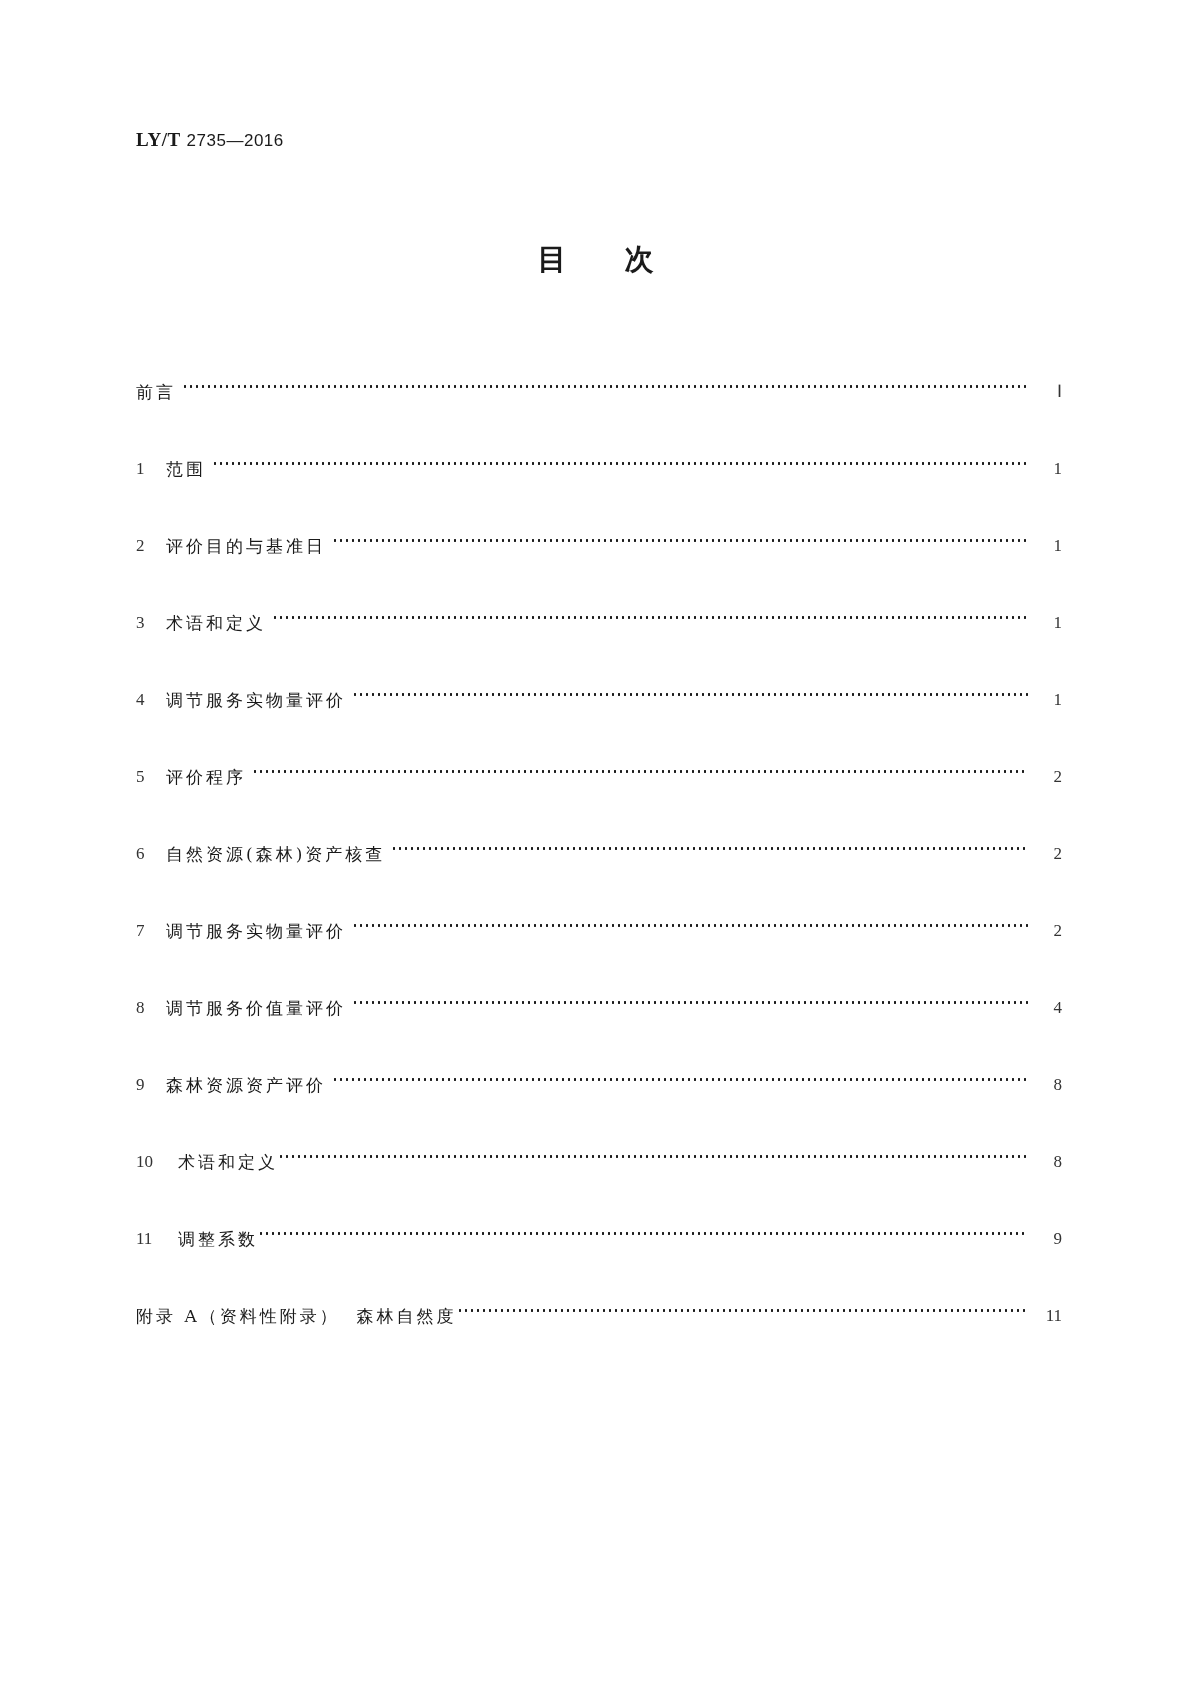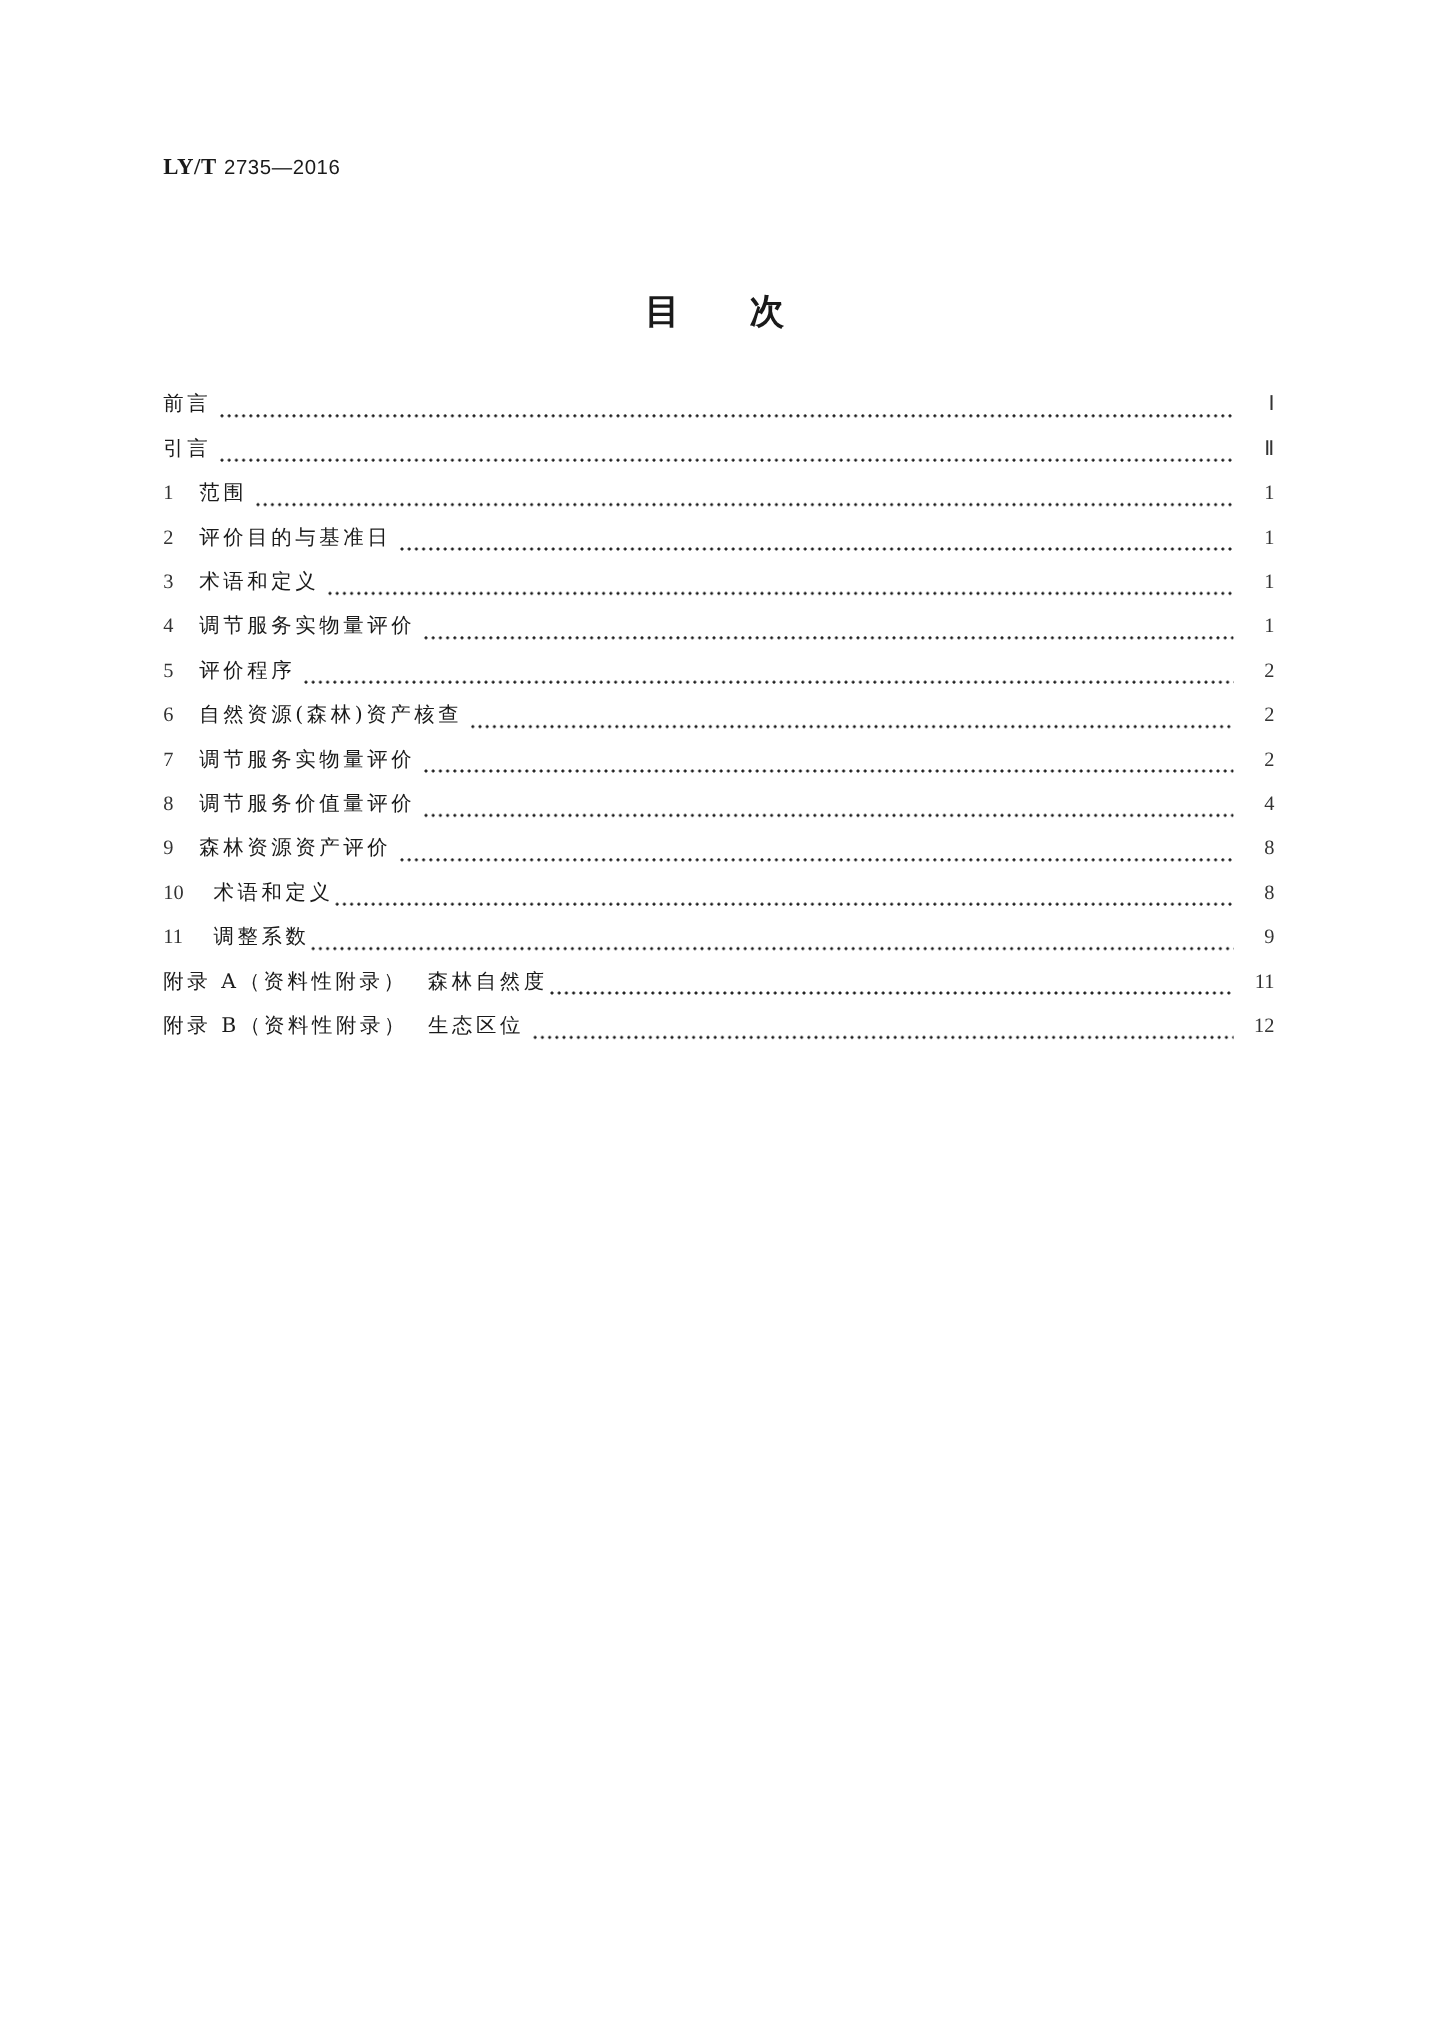--- a/index.html
+++ b/index.html
@@ -17,22 +17,23 @@
     font-family: "DejaVu Sans", sans-serif;
   }
   .toc-title span.ch1 { margin-right: 58px; }
   .toc {
     position: absolute; left: 136px; top: 326px; width: 926px;
     list-style: none; margin: 0; padding: 0;
     font-family: "DejaVu Serif", "Liberation Serif", serif;
     font-size: 17px;
   }
   .toc-row {
-    display: flex; align-items: flex-start; height: 37px; line-height: 22px;
+    display: flex; align-items: flex-end; height: 37px; line-height: 22px;
     cursor: pointer;
+    margin-top: 40px;
   }
   .toc-num { display: inline-block; min-width: 30px; font-family: "Liberation Serif", serif; font-size: 17px; color: #333; }
   .toc-num.wide { min-width: 42px; }
   .toc-label { white-space: nowrap; letter-spacing: 3px; }
   .toc-leader {
     flex: 1; margin: 0 10px 0 6px; height: 3px; align-self: center; position: relative; top: 2px;
     background-image: radial-gradient(circle, #1a1a1a 1.1px, transparent 1.3px);
     background-size: 6px 3px; background-repeat: repeat-x;
   }
   .toc-leader.tight { margin-left: 0; }
@@ -49,25 +50,20 @@
 
 <div class="toc-title">
   <span class="ch1">目</span><span>次</span>
 </div>
 
 <ul class="toc">
   <li class="toc-row">
     <span class="toc-label">前言</span>
     <span class="toc-leader"></span>
     <span class="toc-page">Ⅰ</span>
-  </li>
-  <li class="toc-row">
-    <span class="toc-label">引言</span>
-    <span class="toc-leader"></span>
-    <span class="toc-page">Ⅱ</span>
   </li>
   <li class="toc-row">
     <span class="toc-num">1</span>
     <span class="toc-label">范围</span>
     <span class="toc-leader"></span>
     <span class="toc-page">1</span>
   </li>
   <li class="toc-row">
     <span class="toc-num">2</span>
     <span class="toc-label">评价目的与基准日</span>
@@ -126,18 +122,13 @@
     <span class="toc-num wide">11</span>
     <span class="toc-label">调整系数</span>
     <span class="toc-leader tight"></span>
     <span class="toc-page">9</span>
   </li>
   <li class="toc-row">
     <span class="toc-label" style="white-space:pre;">附录 A（资料性附录）  森林自然度</span>
     <span class="toc-leader tight"></span>
     <span class="toc-page">11</span>
   </li>
-  <li class="toc-row">
-    <span class="toc-label" style="white-space:pre;">附录 B（资料性附录）  生态区位</span>
-    <span class="toc-leader"></span>
-    <span class="toc-page">12</span>
-  </li>
 </ul>
 
 </body></html>

